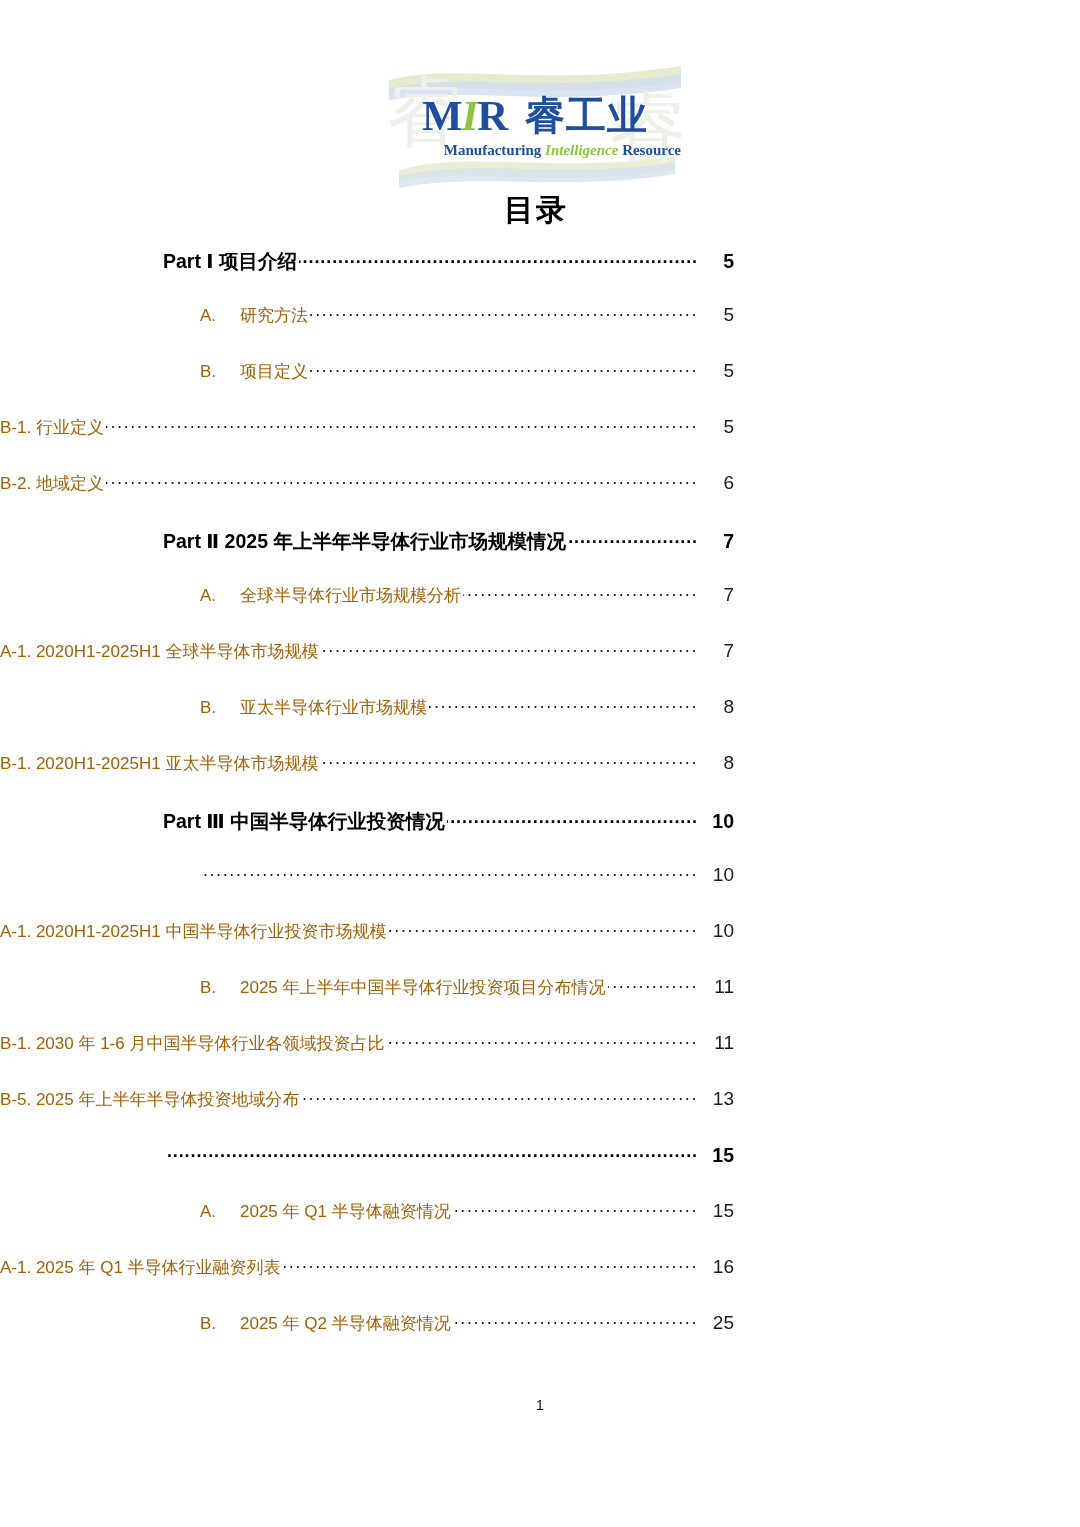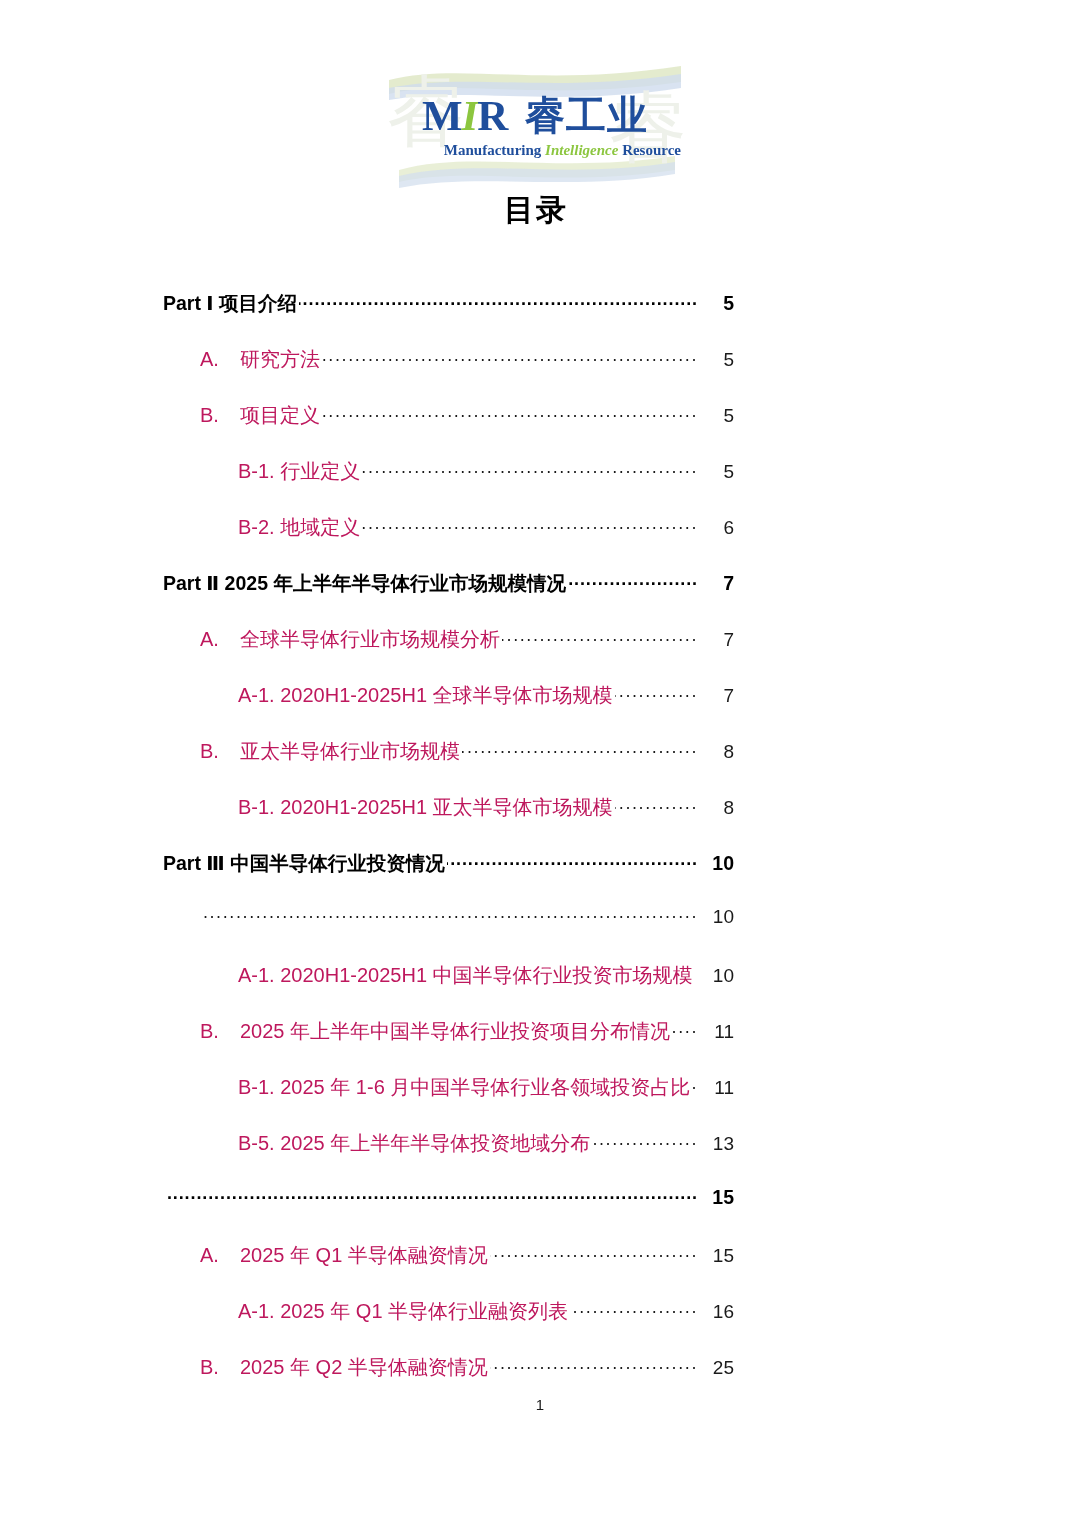--- a/index.html
+++ b/index.html
@@ -94,34 +94,33 @@
     font-weight: bold;
     letter-spacing: 2px;
   }
 
   
   .toc {
     position: absolute;
     left: 0;
     top: 248px;
     width: 894px;
-    margin-top: 42px;
   }
   .toc-entry {
     display: flex;
     align-items: baseline;
     height: 56px;
     padding-right: 160px;
     box-sizing: border-box;
     white-space: nowrap;
   }
   .toc-label {
     flex: 0 0 auto;
-    font-size: 20px;
-    color: #be185d;
+    font-size: 17px;
+    color: #a16207;
   }
   .toc-leader {
     flex: 1 1 auto;
     overflow: hidden;
     margin: 0 2px;
     position: relative;
     height: 1em;
   }
   .toc-leader::after {
     content: "........................................................................................................................................................................";
@@ -157,21 +156,21 @@
   }
 
   
   .lvl-2 { padding-left: 200px; }
   .lvl-2 .toc-label .marker {
     display: inline-block;
     min-width: 40px;
   }
 
   
-  .lvl-3 { padding-left: 238px; }
+  .lvl-3 { }
 
   
   .page-number {
     position: absolute;
     left: 0;
     top: 1396px;
     width: 1080px;
     text-align: center;
     font-size: 15px;
     color: #1a1a1a;
@@ -270,21 +269,21 @@
       <span class="toc-label"><span>A-1. 2020H1-2025H1 中国半导体行业投资市场规模</span></span>
       <span class="toc-leader"></span>
       <span class="toc-page">10</span>
     </div>
     <div class="toc-entry lvl-2">
       <span class="toc-label"><span class="marker">B.</span><span>2025 年上半年中国半导体行业投资项目分布情况</span></span>
       <span class="toc-leader"></span>
       <span class="toc-page">11</span>
     </div>
     <div class="toc-entry lvl-3">
-      <span class="toc-label"><span>B-1. 2025 年 1-6 月中国半导体行业各领域投资占比</span></span>
+      <span class="toc-label"><span>B-1. 2030 年 1-6 月中国半导体行业各领域投资占比</span></span>
       <span class="toc-leader"></span>
       <span class="toc-page">11</span>
     </div>
     <div class="toc-entry lvl-3">
       <span class="toc-label"><span>B-5. 2025 年上半年半导体投资地域分布</span></span>
       <span class="toc-leader"></span>
       <span class="toc-page">13</span>
     </div>
     <div class="toc-entry lvl-1">
       <span class="toc-leader"></span>

